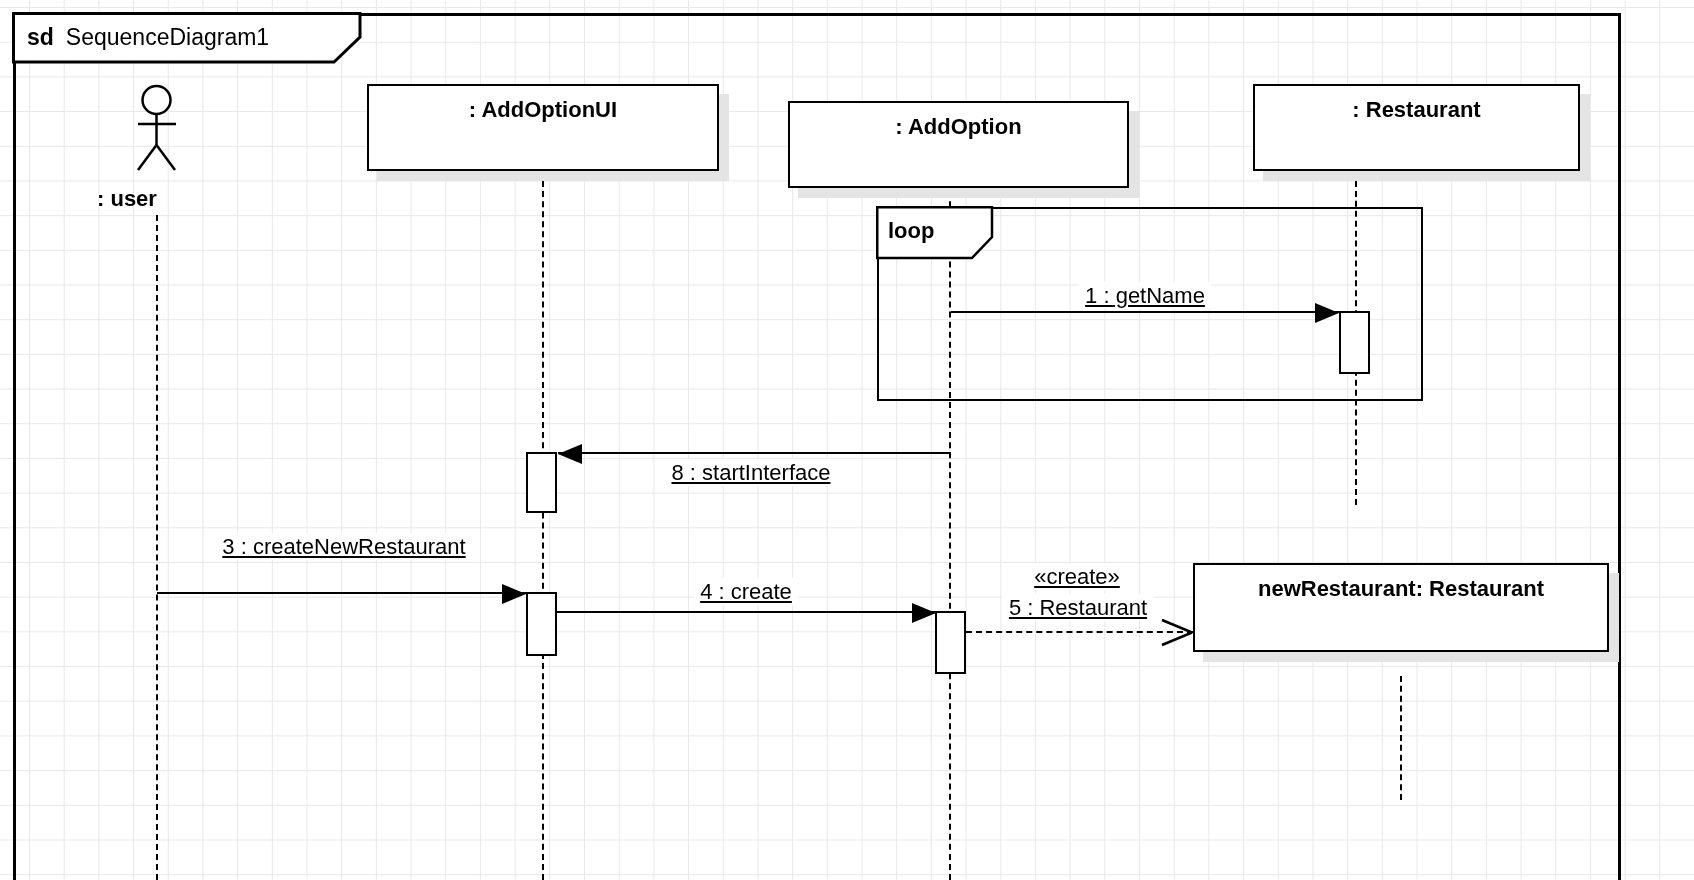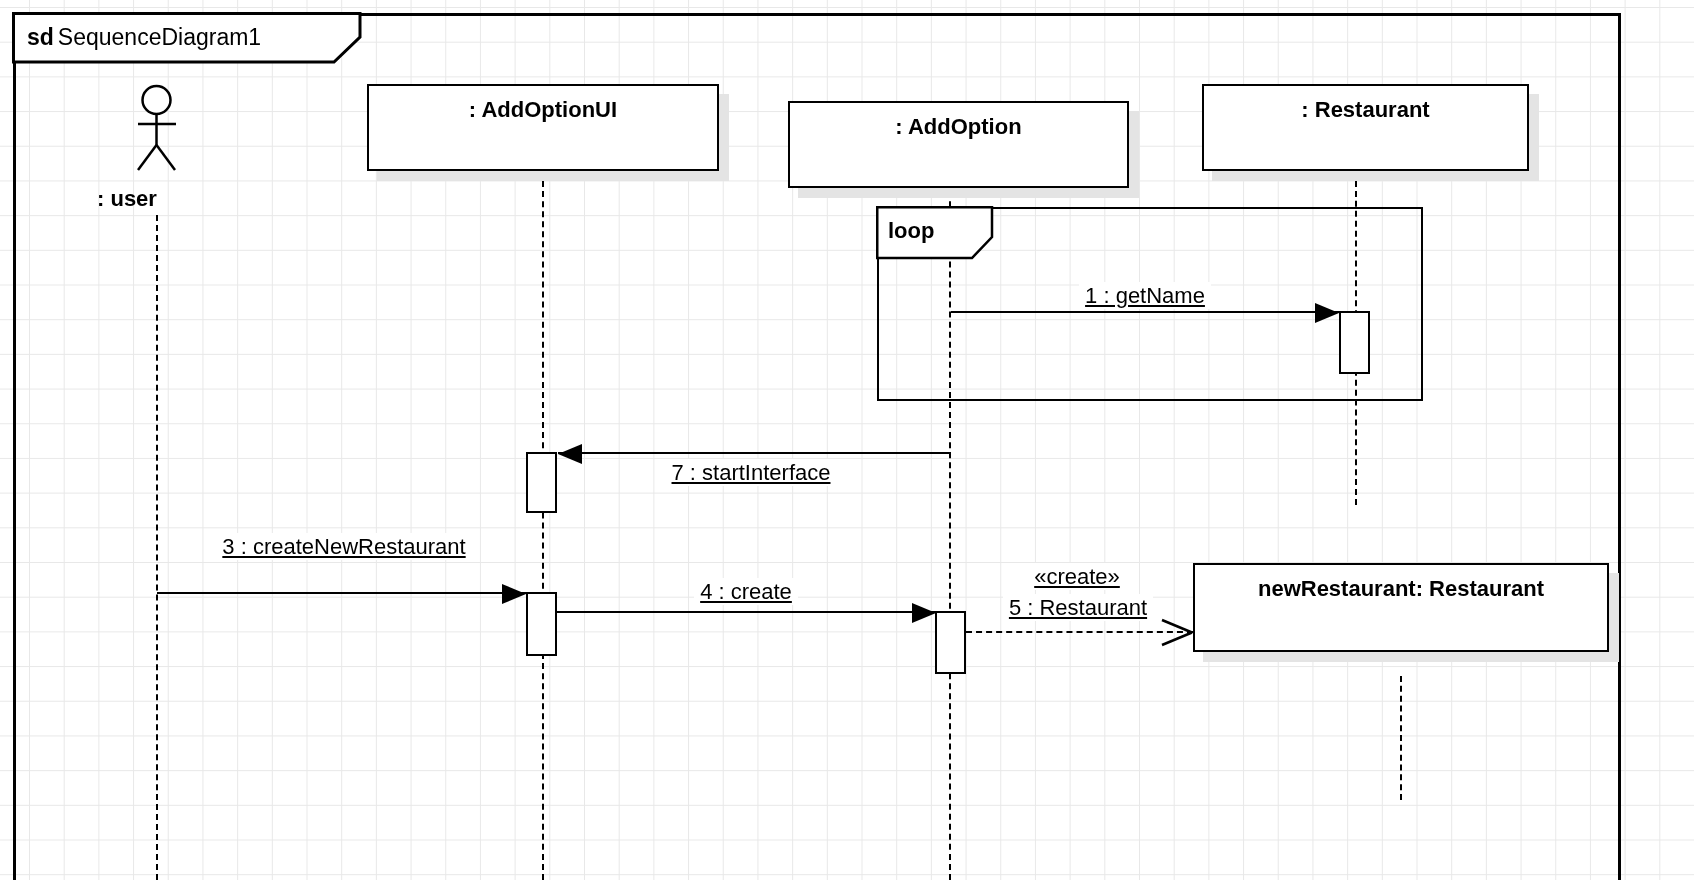--- a/index.html
+++ b/index.html
@@ -11,21 +11,21 @@
       linear-gradient(to bottom,#e8e8e8 1px,transparent 1px);
     background-size:34.7px 34.7px;
     background-position:29px 7px;
     font-family:"Liberation Sans",sans-serif;color:#000;
   }
   .abs{position:absolute;}
   
   .sd-frame{left:13px;top:13px;width:1602px;height:900px;
     border:3px solid #000;border-bottom:none;background:transparent;}
   .sd-tab-text{left:27px;top:24px;font-size:23px;white-space:nowrap;}
-  .sd-tab-text .op{font-weight:bold;margin-right:4px;}
+  .sd-tab-text .op{font-weight:bold;margin-right:12px;}
   
   .head-box{box-sizing:border-box;border:2.5px solid #000;background:#fff;
     box-shadow:10px 10px 0 0 #e4e4e4;display:flex;justify-content:center;
     align-items:flex-start;padding-top:11px;font-weight:bold;font-size:22px;text-align:center;}
   
   .lifeline{width:0;border-left:2.5px dashed #000;}
   
   .activation{box-sizing:border-box;width:31px;border:2.5px solid #000;background:#fff;}
   
   .msg-line{height:0;border-top:2.5px solid #000;}
@@ -72,40 +72,40 @@
   <div class="abs lifeline" style="left:949px;top:171px;height:709px;"></div>
   <div class="abs lifeline" style="left:1355px;top:171px;height:334px;"></div>
   <div class="abs lifeline" style="left:1400px;top:676px;height:124px;"></div>
 
   <div class="abs head-box" style="left:367px;top:84px;width:352px;height:87px;">
     <span>: AddOptionUI</span>
   </div>
   <div class="abs head-box" style="left:788px;top:101px;width:341px;height:87px;">
     <span>: AddOption</span>
   </div>
-  <div class="abs head-box" style="left:1202px;top:84px;width:327px;height:87px;">
+  <div class="abs head-box" style="left:1253px;top:84px;width:327px;height:87px;">
     <span>: Restaurant</span>
   </div>
 
   <div class="abs loop-rect" style="left:877px;top:207px;width:546px;height:194px;"></div>
   <svg class="abs" style="left:875.75px;top:205.75px;" width="122" height="55">
     <polygon points="1.25,1.25 116,1.25 116,31 96,52 1.25,52" fill="#ffffff" stroke="#000000" stroke-width="2.5"></polygon>
   </svg>
   <div class="abs loop-label" style="left:888px;top:218px;">loop</div>
 
   <div>
     <div class="abs msg-line" style="left:951px;top:311px;width:388px;"></div>
     <div class="abs arrow-right" style="left:1315px;top:302.5px;"></div>
     <div class="abs msg-label" style="left:995px;top:283px;width:300px;"><span>1 : getName</span></div>
   </div>
 
   <div>
     <div class="abs msg-line" style="left:558px;top:452px;width:393px;"></div>
     <div class="abs arrow-left" style="left:558px;top:443.5px;"></div>
-    <div class="abs msg-label" style="left:601px;top:460px;width:300px;"><span>7 : startInterface</span></div>
+    <div class="abs msg-label" style="left:601px;top:460px;width:300px;"><span>8 : startInterface</span></div>
   </div>
 
   <div>
     <div class="abs msg-line" style="left:157px;top:592px;width:369px;"></div>
     <div class="abs arrow-right" style="left:502px;top:583.5px;"></div>
     <div class="abs msg-label" style="left:169px;top:534px;width:350px;"><span>3 : createNewRestaurant</span></div>
   </div>
 
   <div>
     <div class="abs msg-line" style="left:557px;top:611px;width:379px;"></div>

